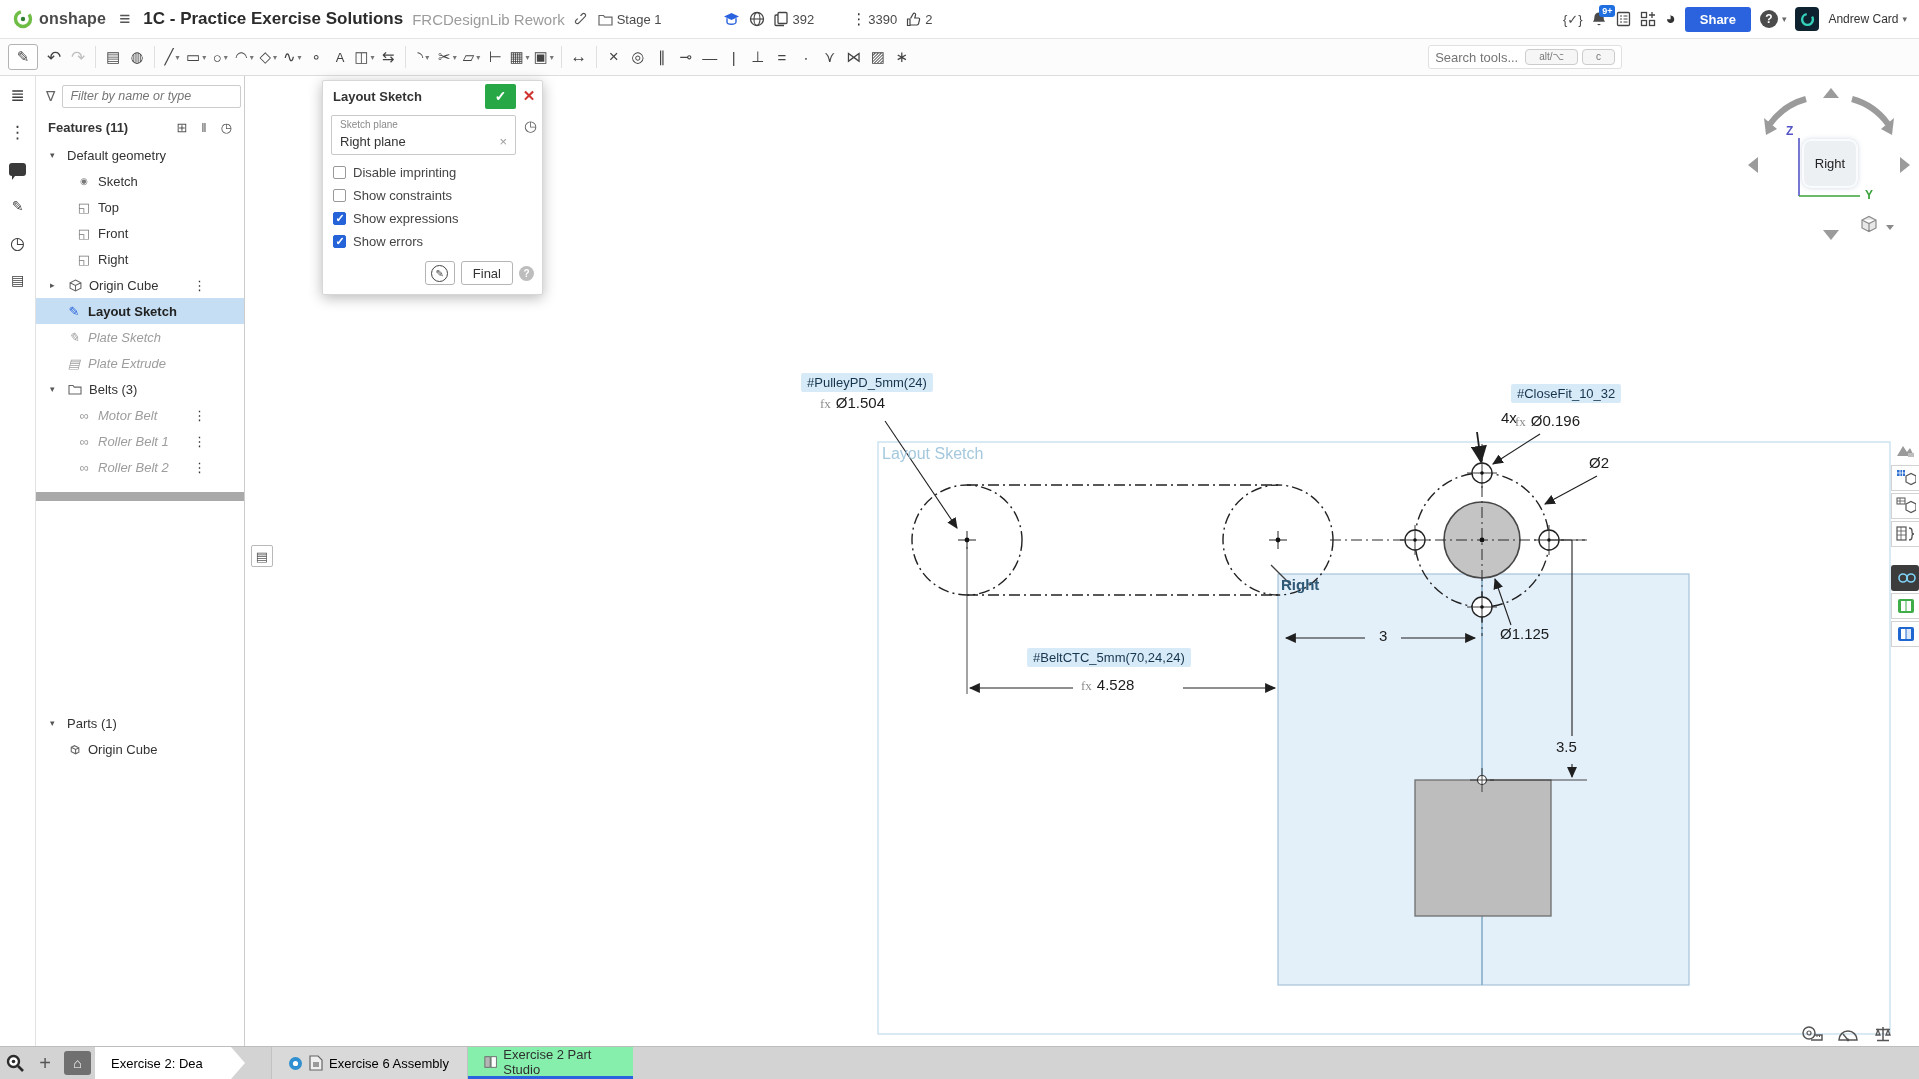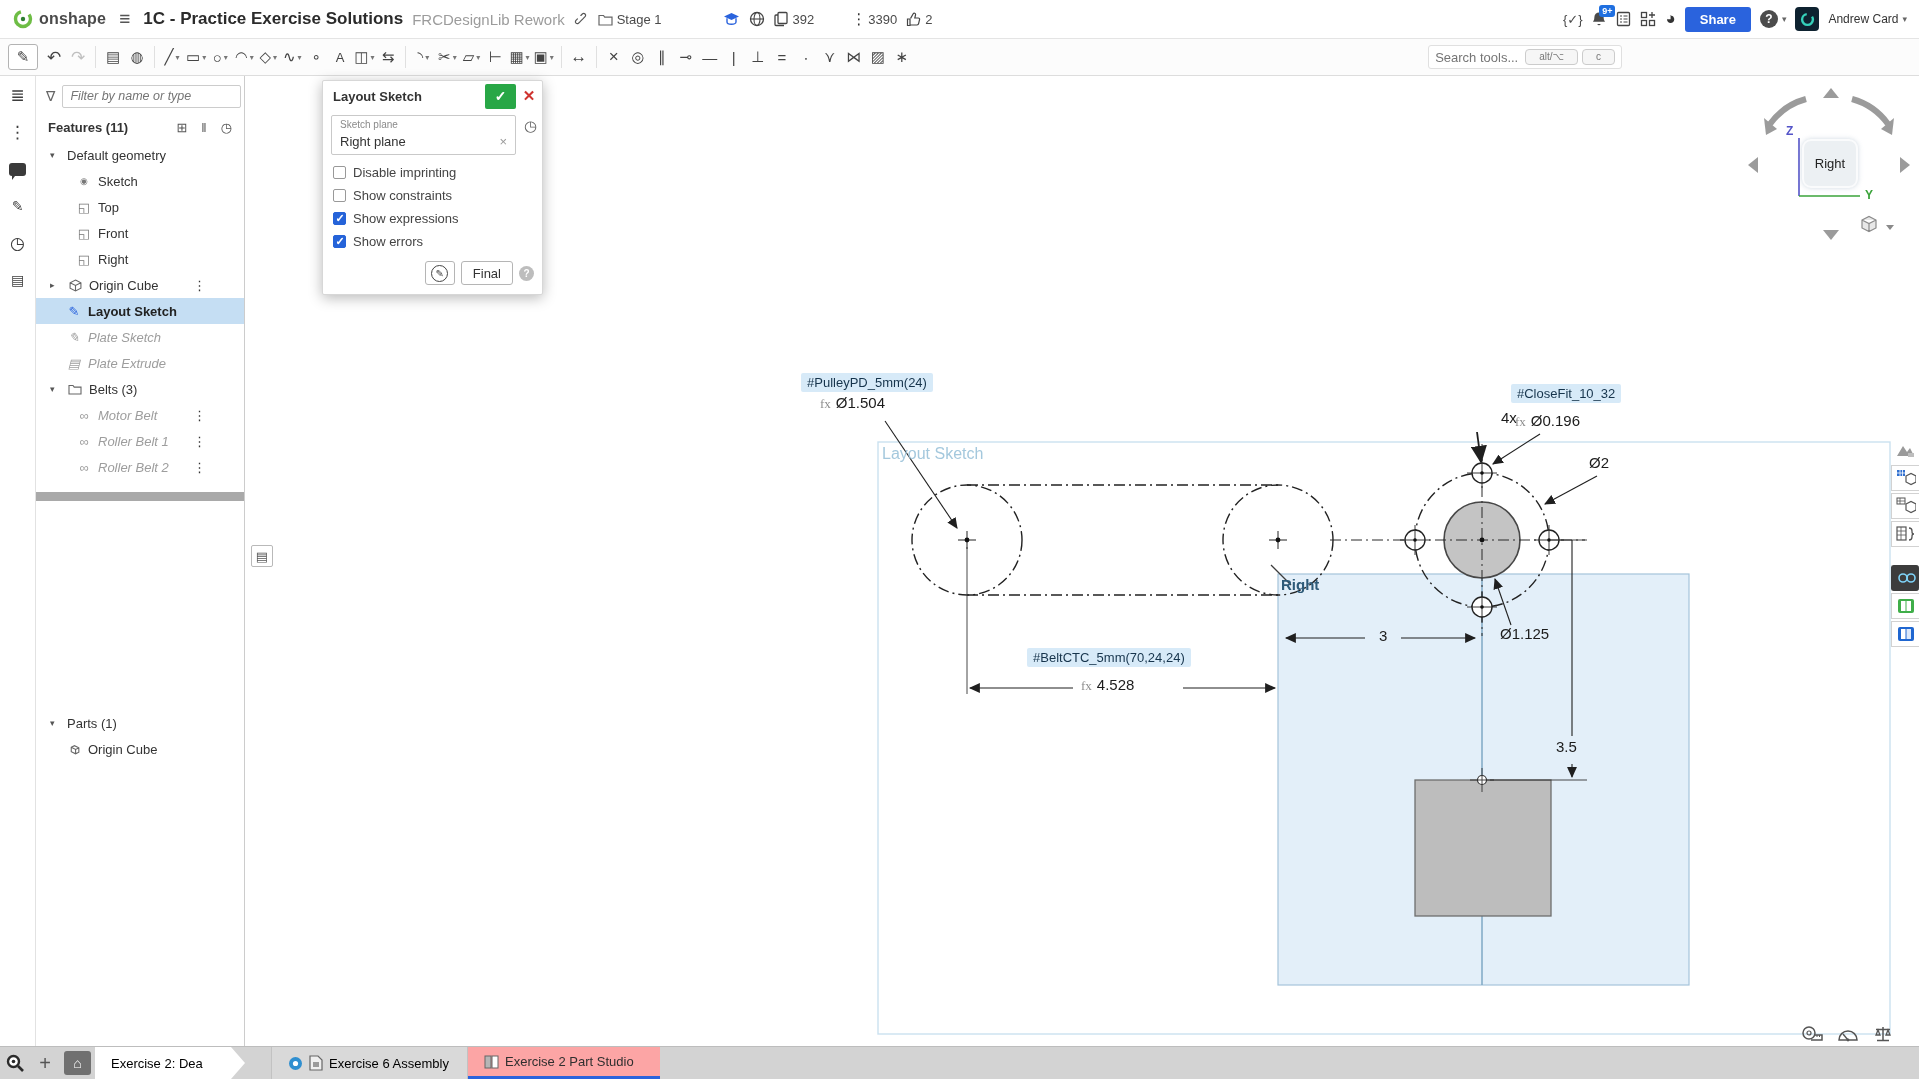--- a/index.html
+++ b/index.html
@@ -106,21 +106,21 @@
   .rpi.gap{margin-top:16px}
 
   
   .tabbar{position:absolute;left:0;bottom:0;right:0;height:33px;background:#d3d3d3;border-top:1px solid #bdbdbd;display:flex;align-items:stretch;z-index:10}
   .tbarbtn{display:flex;align-items:center;justify-content:center;cursor:pointer}
   .plusbtn{width:30px;color:#555;font-size:20px}
   .homebtn{width:27px;height:24px;background:#707070;border-radius:3px;color:#fff;font-size:14px;align-self:center;margin:0 4px}
   .tab{display:flex;align-items:center;gap:6px;font-size:13px;color:#000000;padding:0 16px;cursor:pointer}
   .tab1{background:#fff;clip-path:polygon(0 0,calc(100% - 14px) 0,100% 50%,calc(100% - 14px) 100%,0 100%);padding-right:26px;margin-right:26px;width:150px}
   .tab2{background:#d9d9d9;border-left:1px solid #c2c2c2;border-right:1px solid #c2c2c2;width:197px}
-  .tab3{background:#fca5a5;border-bottom:3px solid #2a63dd;color:#2f2f2f;width:192px}
+  .tab3{background:#86efac;border-bottom:3px solid #2a63dd;color:#2f2f2f;width:165px}
   .srchtab{width:30px;align-self:center}
 </style>
 </head>
 <body>
 
 <div id="app">
 
   <header class="hdr">
     <span class="logo">
       <svg width="22" height="22" viewBox="0 0 22 22">

